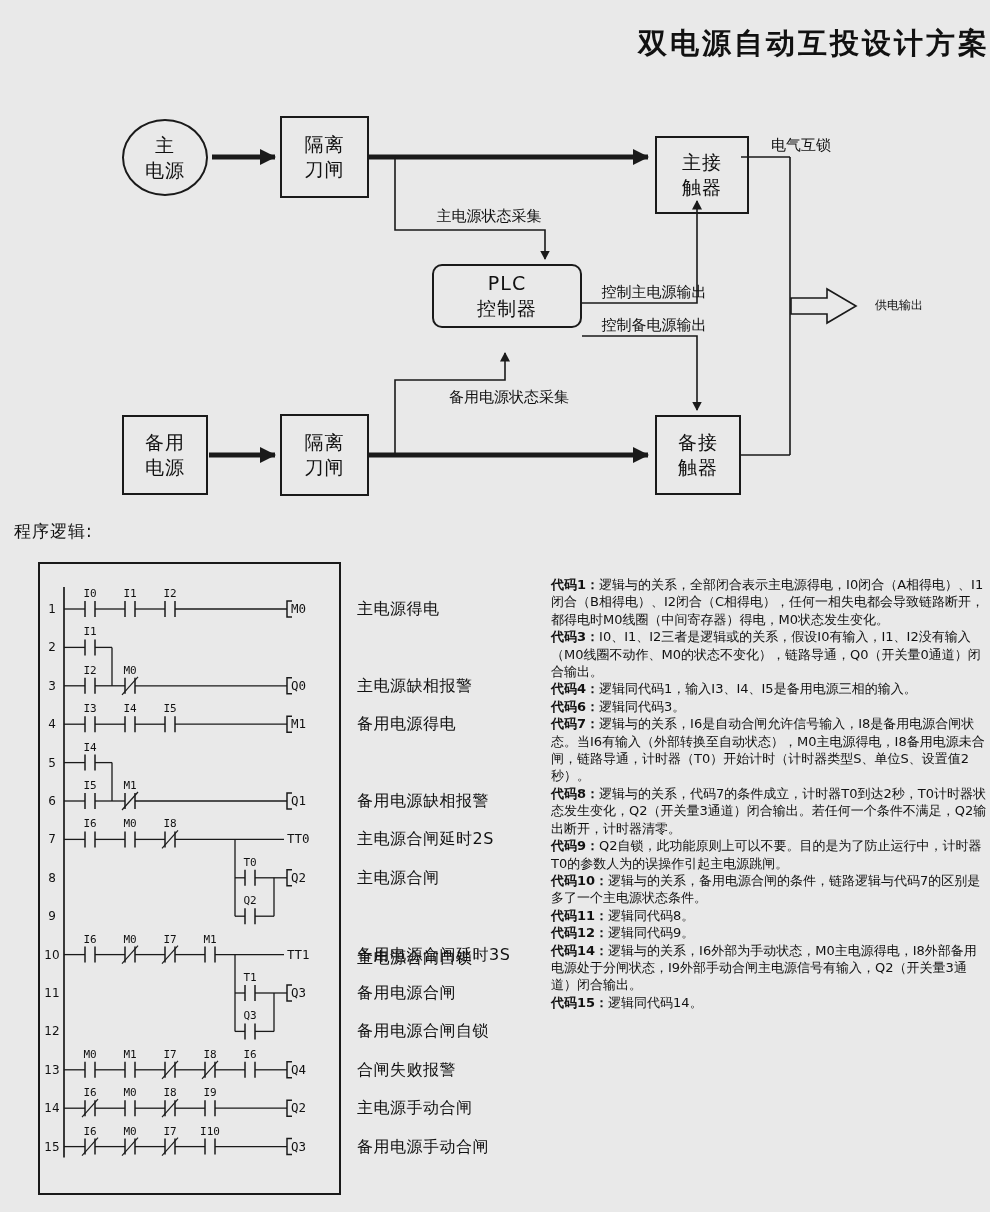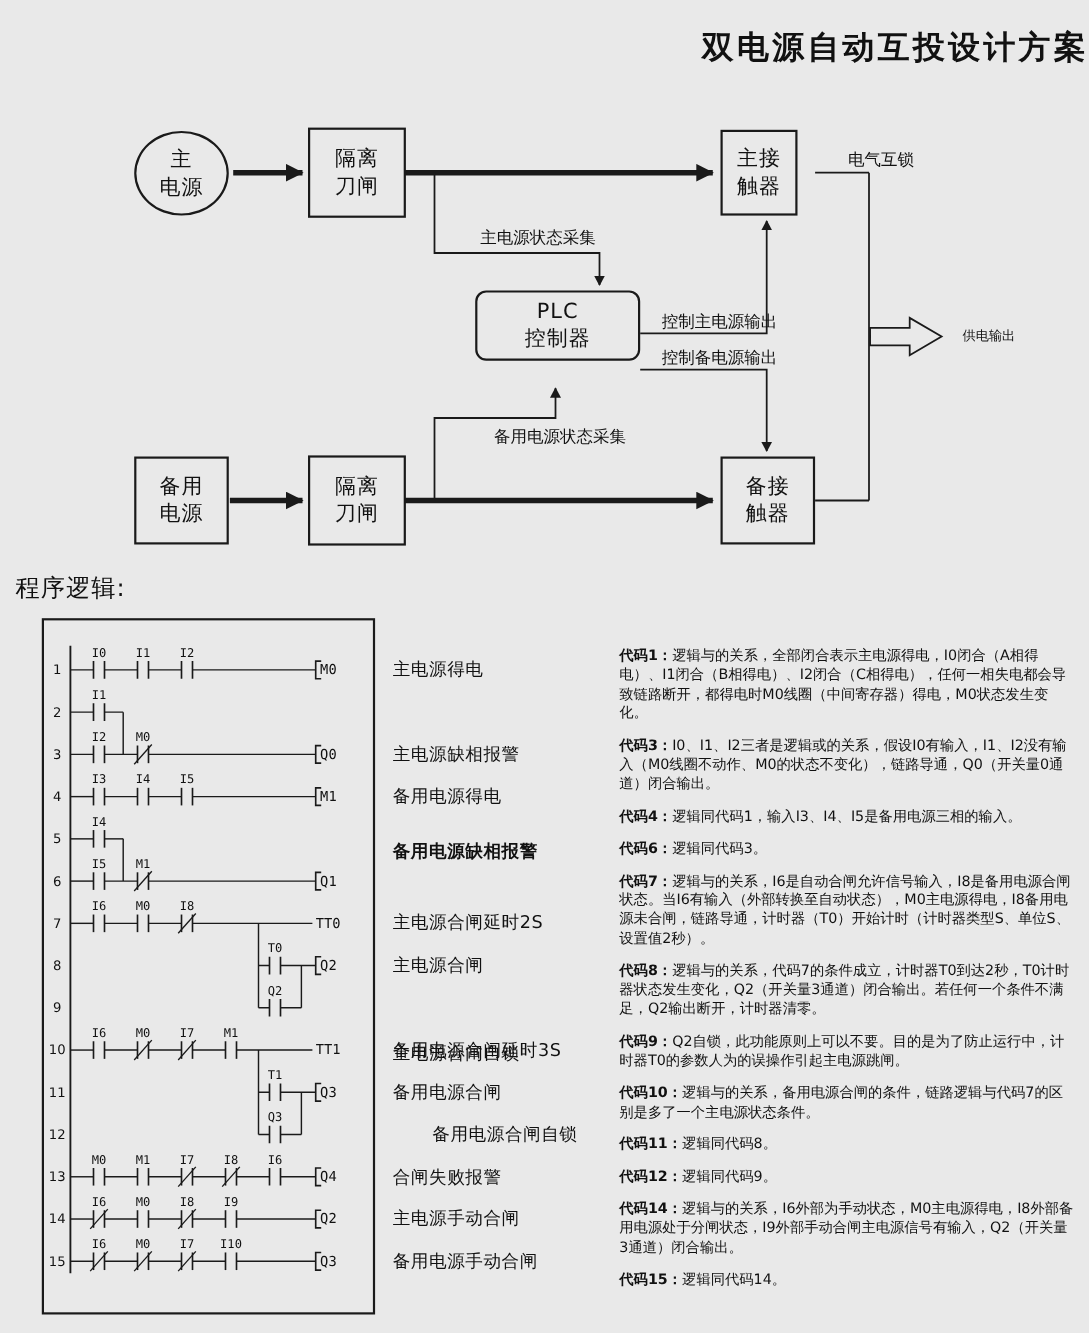--- a/index.html
+++ b/index.html
@@ -6,25 +6,25 @@
   html,body{width:990px;height:1212px}
   body{background:#e9e9e9;font-family:"DejaVu Sans","Liberation Sans",sans-serif;color:#111}
   #page{position:relative;width:990px;height:1212px;background:#e9e9e9;overflow:hidden}
   #title{position:absolute;left:0;right:0;top:24px;text-align:right;font-size:29px;font-weight:bold;letter-spacing:3px}
   .box{position:absolute;border:2px solid #1a1a1a;display:flex;align-items:center;justify-content:center;
        text-align:center;white-space:pre-line;font-size:19px;line-height:1.3;letter-spacing:1px}
   .ellipse{border-radius:50%}
   .rounded{border-radius:10px}
   .dlabel{position:absolute;transform:translateX(-50%);white-space:nowrap;font-size:15px}
   #connectors{position:absolute;left:0;top:0;pointer-events:none}
-  #section-label{position:absolute;left:14px;top:520px;font-size:22px;letter-spacing:1px}
+  #section-label{position:absolute;left:14px;top:520px;font-size:17px;letter-spacing:1px}
   #ladder-box{position:absolute;left:38px;top:562px;width:303px;height:633px;border:2px solid #1a1a1a}
   .rung-desc{position:absolute;left:357px;font-size:16px;white-space:nowrap;letter-spacing:.5px}
   #explanations{position:absolute;left:551px;top:576px;width:437px;font-size:13px;line-height:17.4px}
-  #explanations p{margin:12px}
+  #explanations p{margin:0}
   #explanations b{font-weight:bold}
   svg text{fill:#111}
   .cl{font:11px "DejaVu Sans Mono",monospace}
   .num{font:12px "DejaVu Sans",sans-serif}
   .outl{font:12.5px "DejaVu Sans Mono",monospace}
 </style>
 </head>
 <body>
 
 <div id="page">
@@ -49,21 +49,21 @@
     <path d="M582 303 H697 V201" stroke="#1a1a1a" stroke-width="1.6" fill="none" marker-end="url(#ah-small)"></path>
     <path d="M582 336 H697 V410" stroke="#1a1a1a" stroke-width="1.6" fill="none" marker-end="url(#ah-small)"></path>
     <path d="M741 157 H790 M790 157 V455 M741 455 H790" stroke="#1a1a1a" stroke-width="1.6" fill="none"></path>
     <polygon points="791,298 827,298 827,289 856,306 827,323 827,314 791,314" fill="#e9e9e9" stroke="#1a1a1a" stroke-width="1.6"></polygon>
   </svg>
 
   <div class="box ellipse" style="left:122px;top:119px;width:86px;height:77px">主
 电源</div>
   <div class="box" style="left:280px;top:116px;width:89px;height:82px">隔离
 刀闸</div>
-  <div class="box" style="left:655px;top:118px;width:70px;height:78px">主接
+  <div class="box" style="left:655px;top:136px;width:94px;height:78px">主接
 触器</div>
   <div class="box rounded" style="left:432px;top:264px;width:150px;height:64px">PLC
 控制器</div>
   <div class="box" style="left:122px;top:415px;width:86px;height:80px">备用
 电源</div>
   <div class="box" style="left:280px;top:414px;width:89px;height:82px">隔离
 刀闸</div>
   <div class="box" style="left:655px;top:415px;width:86px;height:80px">备接
 触器</div>
 
@@ -291,27 +291,27 @@
         <line x1="234" y1="313.8" x2="234" y2="352.2" stroke="#1a1a1a" stroke-width="1.3"></line>
         <line x1="195" y1="390.59999999999997" x2="195" y2="467.4" stroke="#1a1a1a" stroke-width="1.3"></line>
         <line x1="234" y1="429" x2="234" y2="467.4" stroke="#1a1a1a" stroke-width="1.3"></line>
       </svg>
   </div>
 
   <div id="rung-labels">
       <div class="rung-desc" style="top: 599px;">主电源得电</div>
       <div class="rung-desc" style="top: 675.8px;">主电源缺相报警</div>
       <div class="rung-desc" style="top: 714.2px;">备用电源得电</div>
-      <div class="rung-desc" style="top: 764px; font-weight: bold;">备用电源缺相报警</div>
+      <div class="rung-desc" style="top: 791px;">备用电源缺相报警</div>
       <div class="rung-desc" style="top: 829.4px;">主电源合闸延时2S</div>
       <div class="rung-desc" style="top: 867.8px;">主电源合闸</div>
       <div class="rung-desc" style="top: 928px; margin-top: 20px;">主电源合闸自锁</div>
       <div class="rung-desc" style="top: 944.6px;">备用电源合闸延时3S</div>
       <div class="rung-desc" style="top: 983px;">备用电源合闸</div>
-      <div class="rung-desc" style="top: 1021.4px; margin-left: 36px;">备用电源合闸自锁</div>
+      <div class="rung-desc" style="top: 1021.4px;">备用电源合闸自锁</div>
       <div class="rung-desc" style="top: 1059.8px; text-align: center;">合闸失败报警</div>
       <div class="rung-desc" style="top: 1098.2px;">主电源手动合闸</div>
       <div class="rung-desc" style="top: 1136.6px;">备用电源手动合闸</div>
     </div>
 
   <div id="explanations">
       <p><b>代码1：</b>逻辑与的关系，全部闭合表示主电源得电，I0闭合（A相得电）、I1闭合（B相得电）、I2闭合（C相得电），任何一相失电都会导致链路断开，都得电时M0线圈（中间寄存器）得电，M0状态发生变化。</p>
       <p><b>代码3：</b>I0、I1、I2三者是逻辑或的关系，假设I0有输入，I1、I2没有输入（M0线圈不动作、M0的状态不变化），链路导通，Q0（开关量0通道）闭合输出。</p>
       <p><b>代码4：</b>逻辑同代码1，输入I3、I4、I5是备用电源三相的输入。</p>
       <p><b>代码6：</b>逻辑同代码3。</p>

